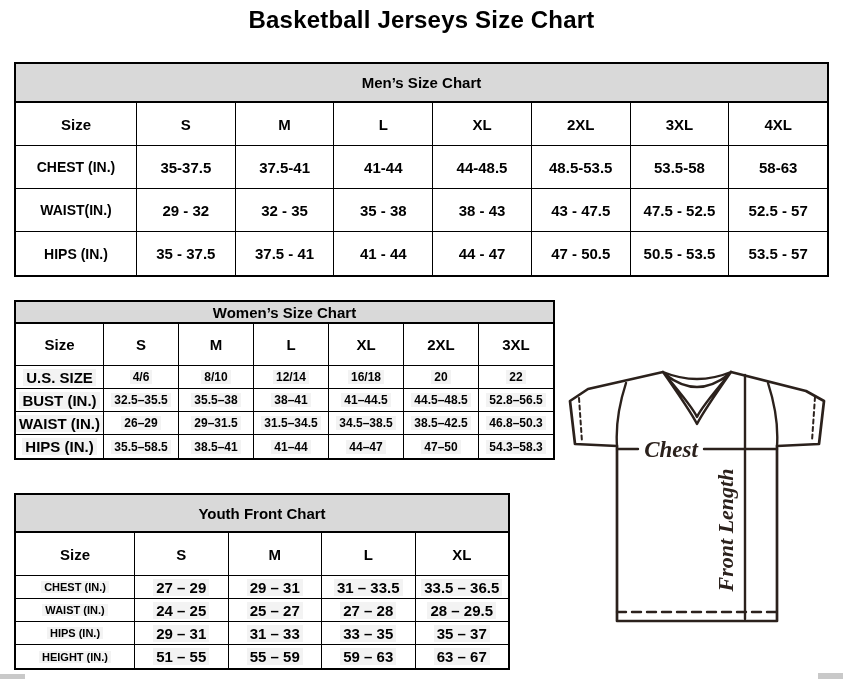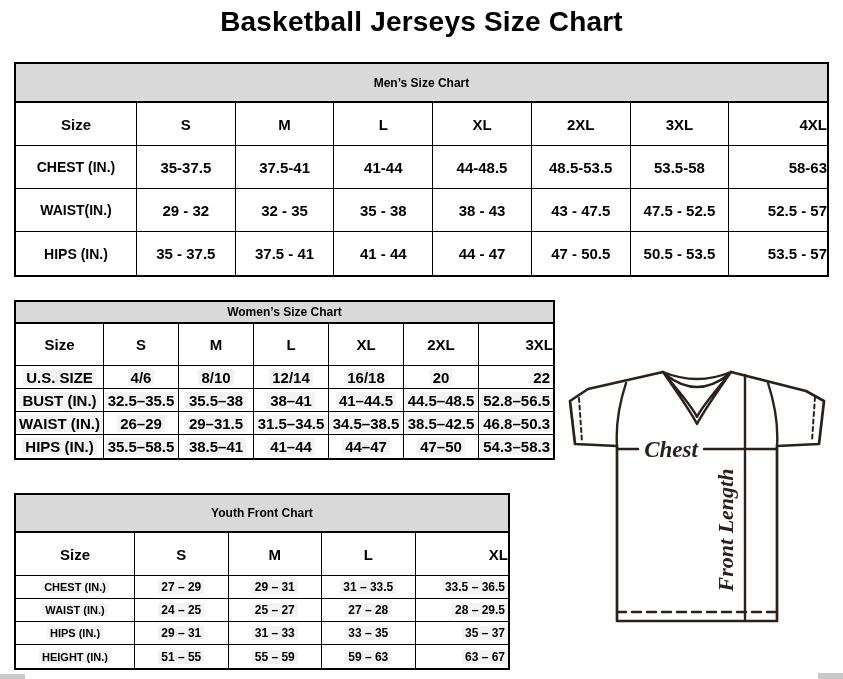--- a/index.html
+++ b/index.html
@@ -3,58 +3,58 @@
 <meta charset="utf-8">
 <style>
   html,body { margin:0; padding:0; }
   body {
     width:843px; height:679px; position:relative; background:#ffffff;
     font-family:"Liberation Sans", sans-serif; color:#000;
     overflow:hidden;
   }
   .page-title {
     position:absolute; top:6px; left:0; width:843px; text-align:center;
-    font-size:28px; font-weight:bold; letter-spacing:0.2px;
+    font-size:24px; font-weight:bold; letter-spacing:0.2px;
   }
   .tbl { position:absolute; border:2px solid #000; box-sizing:border-box; background:#fff; }
   .tbl-header {
     background:#d9d9d9; border-bottom:2px solid #000; box-sizing:border-box;
     display:flex; align-items:center; justify-content:center;
-    font-weight:bold; font-size:12px;
+    font-weight:bold; font-size:15px;
   }
   .row { display:flex; }
   .cell {
     box-sizing:border-box; border-right:1.5px solid #000; border-bottom:1.5px solid #000;
     display:flex; align-items:center; justify-content:center;
     font-weight:bold; white-space:nowrap;
   }
-  .row .cell:last-child { border-right:none;justify-content:flex-end; }
+  .row .cell:last-child { border-right:none; }
   .grid .row:last-child .cell { border-bottom:none; }
   .cell.cf { flex:1 1 0; }
 
   
   .tbl-men { left:14px; top:62px; width:815px; }
   .tbl-men .tbl-header { height:39px; }
   .tbl-men .cell { height:43px; font-size:15px; }
   .tbl-men .cell.c0 { width:121px; font-size:14px; }
   .tbl-men .size-row .cell.c0 { font-size:15px; }
 
   
   .tbl-women { left:14px; top:300px; width:541px; }
   .tbl-women .tbl-header { height:22px; }
   .tbl-women .size-row .cell { height:42px; font-size:15px; }
-  .tbl-women .data-row .cell { height:23px; font-size:15px; }
+  .tbl-women .data-row .cell { height:23px; font-size:12px; }
   .tbl-women .data-row .cell.c0 { font-size:15px; }
   .tbl-women .cell.c0 { width:88px; }
 
   
   .tbl-youth { left:14px; top:493px; width:496px; }
   .tbl-youth .tbl-header { height:38px; }
   .tbl-youth .size-row .cell { height:43px; font-size:15px; }
-  .tbl-youth .data-row .cell { height:23px; font-size:12px; }
+  .tbl-youth .data-row .cell { height:23px; font-size:15px; }
   .tbl-youth .data-row .cell.c0 { font-size:11px; }
   .tbl-youth .cell.c0 { width:119px; }
 
   
   .tbl-women .data-row .cell span,
   .tbl-youth .data-row .cell span { background:#f3f3f3; padding:0 3px; }
 
   .jersey-svg { position:absolute; left:558px; top:362px; }
   .jersey-label {
     font-family:"Liberation Serif", serif; font-style:italic; font-weight:bold;

